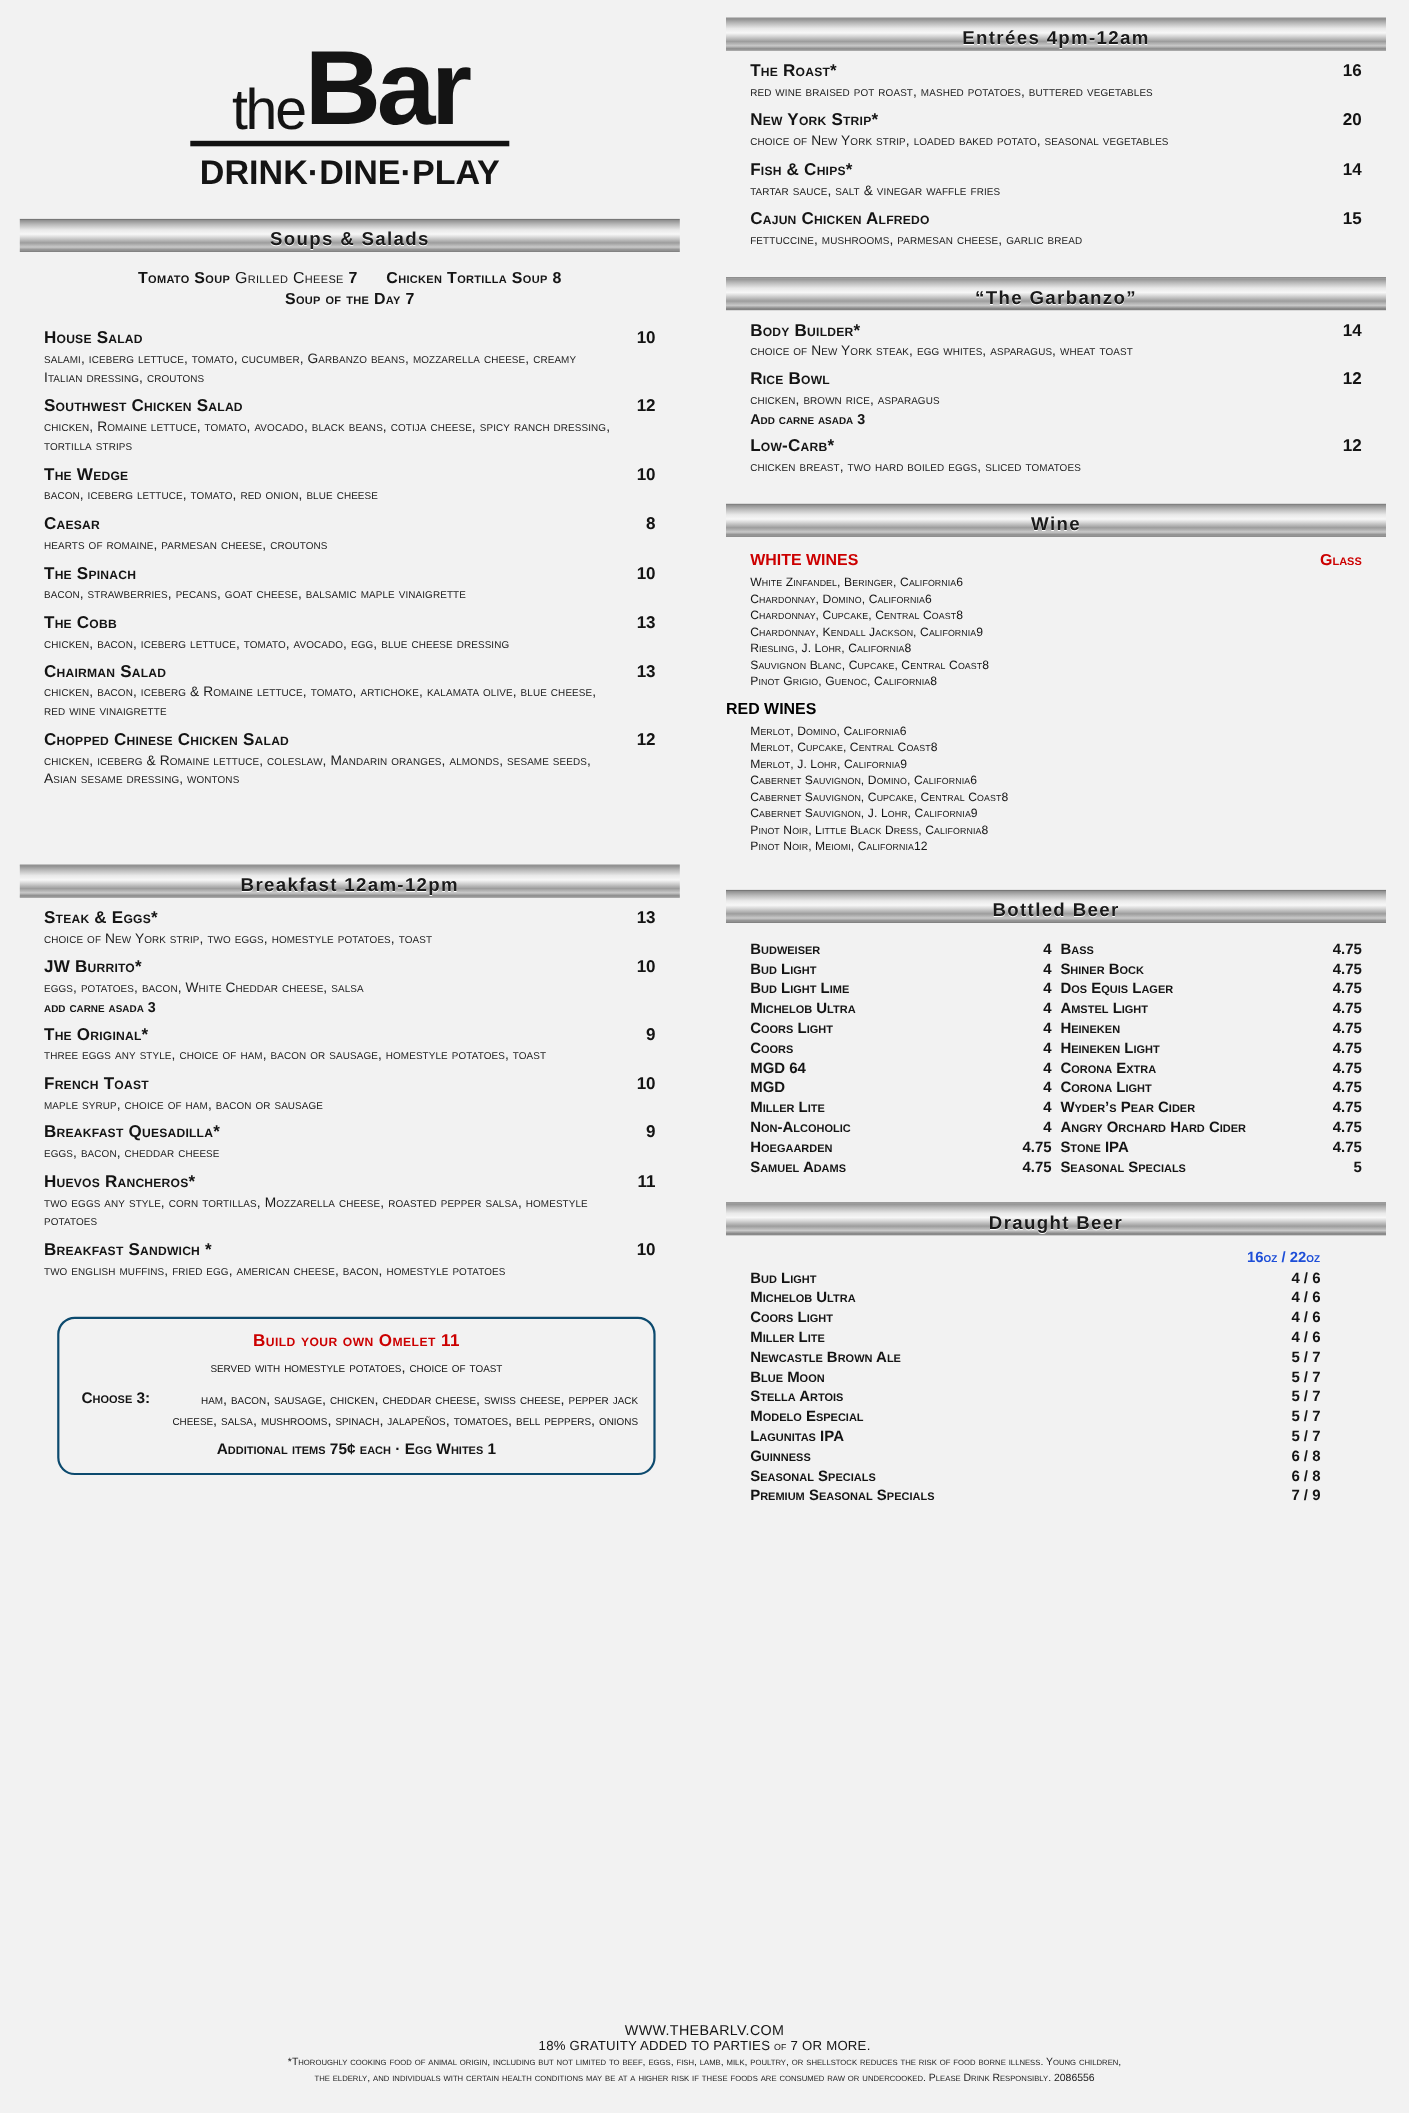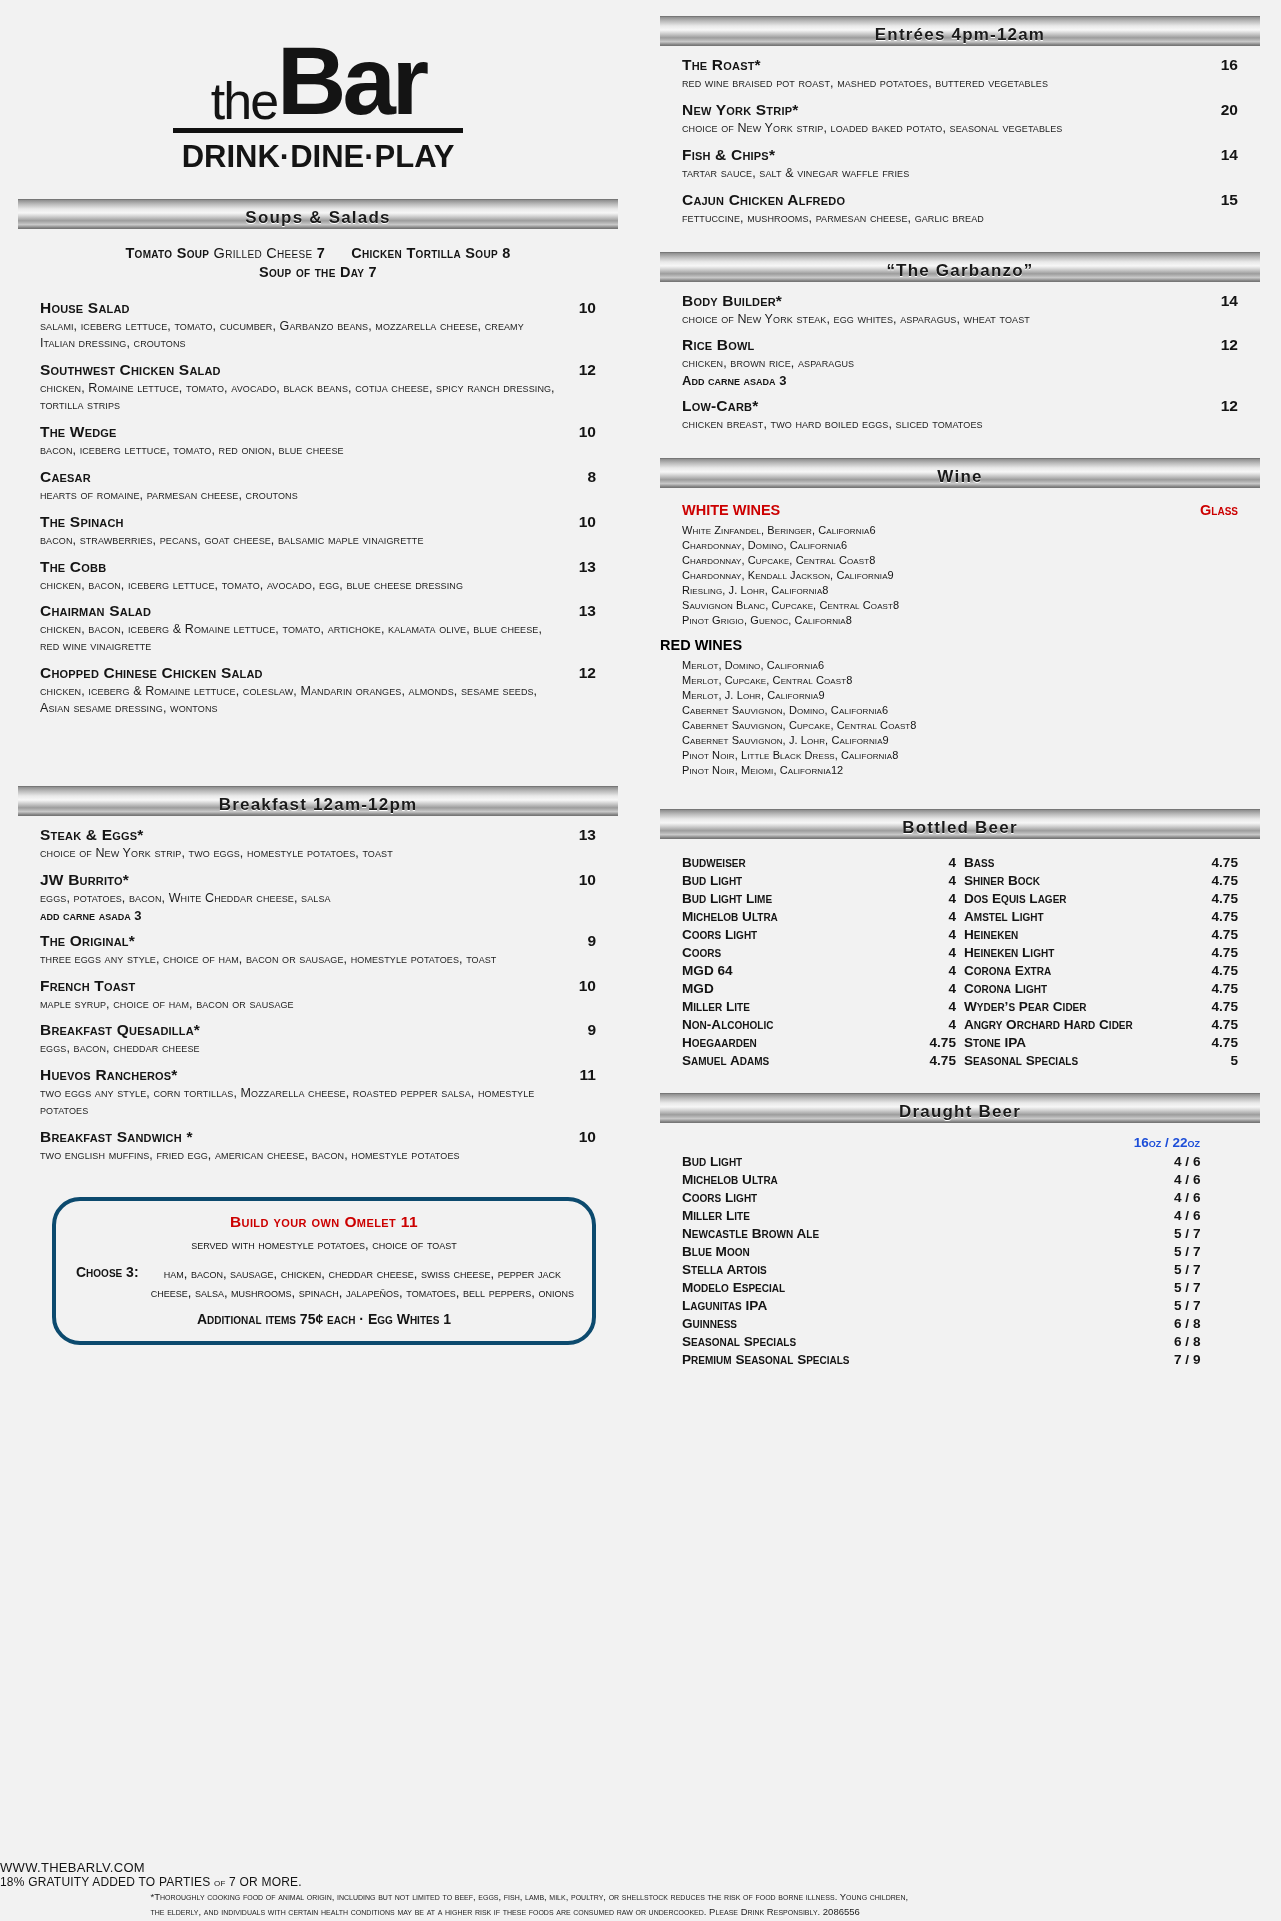--- a/index.html
+++ b/index.html
@@ -110,33 +110,33 @@
   }
   .soups-line {
     font-size: 14.5px; font-weight: bold; font-variant: small-caps;
     letter-spacing: 0.3px; margin-bottom: 3px;
   }
   .soups-line .reg { font-weight: normal; }
 
   
   .omelet {
     margin: 14px 22px 0 34px;
-    border: 4px solid #0c4a6e;
-    border-radius: 28px;
+    border: 2px solid #0c4a6e;
+    border-radius: 16px;
     padding: 12px 14px 14px 14px;
     text-align: center;
   }
   .omelet-title {
     color: #c00; font-weight: bold; font-size: 15.5px;
     font-variant: small-caps; letter-spacing: 0.4px; margin-bottom: 6px;
   }
   .omelet-sub { font-size: 13px; font-variant: small-caps; margin-bottom: 4px; }
   .omelet-choose {
     display: flex; align-items: flex-start; gap: 8px;
-    text-align: center; padding-left: 6px; margin-top: 12px;
+    text-align: right; padding-left: 6px; margin-top: 12px;
   }
   .omelet-choose b { font-size: 14px; font-variant: small-caps; white-space: nowrap; }
   .omelet-list { font-size: 13px; font-variant: small-caps; line-height: 1.5; }
   .omelet-add {
     margin-top: 8px; font-size: 14px; font-weight: bold; font-variant: small-caps;
   }
 
   
   .wine-head {
     display: flex; justify-content: space-between;
@@ -172,22 +172,22 @@
   }
   .draught-row {
     display: flex; justify-content: space-between;
     font-size: 13.6px; font-weight: bold; font-variant: small-caps;
     padding: 1.5px 22px;
   }
   .draught-row .price { min-width: 64px; text-align: left; }
 
   
   .footer {
-    position: absolute; left: 0; bottom: 2px; width: 1281px;
-    text-align: left;
+    position: absolute; left: 0; bottom: 24px; width: 1281px;
+    text-align: center;
   }
   .footer-url { font-size: 13px; letter-spacing: 0.3px; }
   .footer-grat { font-size: 12px; font-variant: small-caps; letter-spacing: 0.2px; }
   .footer-fine {
     font-size: 9.5px; font-variant: small-caps; line-height: 1.35;
     max-width: 980px; margin: 2px auto 0 auto; color: #222;
   }
   .spacer-sm { height: 10px; }
   .spacer-md { height: 26px; }
   .spacer-lg { height: 44px; }

